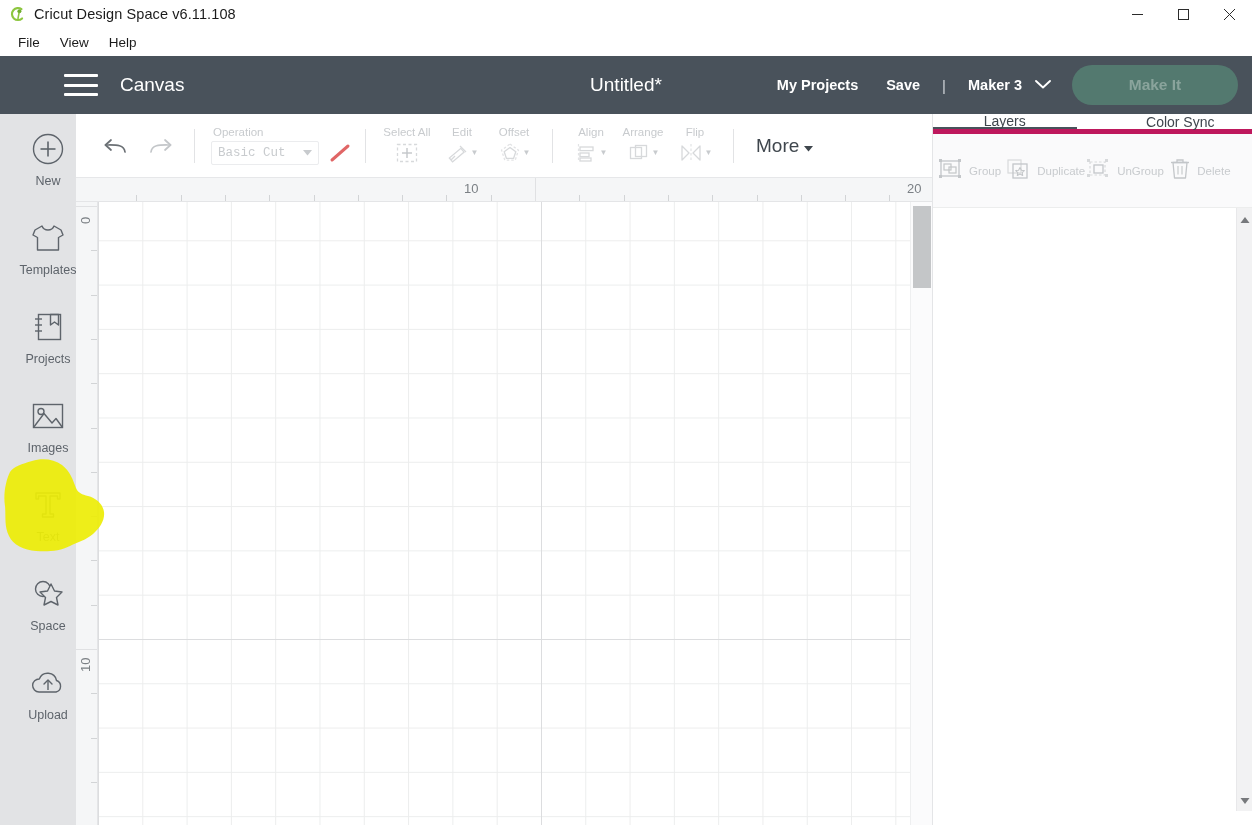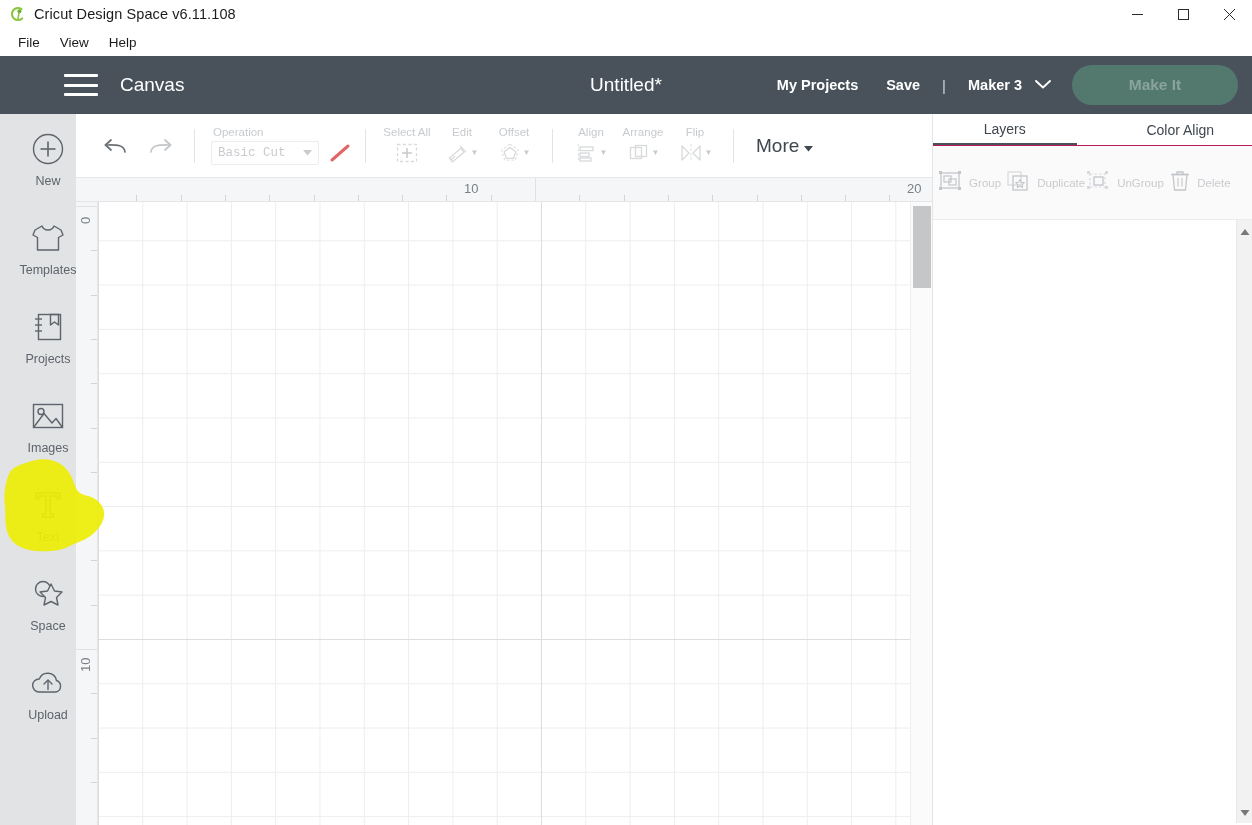--- a/index.html
+++ b/index.html
@@ -121,21 +121,21 @@
     background-position: 0px -6px;
   }
   .vscroll { position: absolute; right: 0; top: 24px; width: 22px; height: 623px;
              background: #fbfbfc; border-left: 1px solid #eeeff0; z-index: 6; }
   .vthumb { position: absolute; left: 2px; top: 4px; width: 18px; height: 82px;
             background: #c4c6c8; }
 
   
   .rpanel { position: absolute; left: 932px; top: 114px; width: 320px; height: 711px;
             background: #ffffff; border-left: 1px solid #e4e5e7; }
-  .rtabs { display: flex; height: 32px; border-bottom: 1px solid #be185d; gap: 32px; }
+  .rtabs { display: flex; height: 20px; border-bottom: 5px solid #be185d; gap: 32px; }
   .rtab { flex: 1; display: flex; align-items: center; justify-content: center;
           font-size: 14px; color: #3f464d; }
   .rtab.active { border-bottom: 2px solid #49525b; }
   .ractions { display: flex; height: 74px; background: #fafafb;
               border-bottom: 1px solid #eceded; padding-right: 16px; }
   .raction { flex: 1; display: flex; align-items: center;
              justify-content: center; gap: 6px; }
   .raction .lab { font-size: 11.5px; color: #c8cbce; }
   .rbody { height: 603px; position: relative; background: #ffffff; }
   .rscroll { position: absolute; right: 0; top: 0; width: 16px; height: 603px;
@@ -462,21 +462,21 @@
     </div>
 
   <div class="vscroll">
     <div class="vthumb"></div>
   </div>
 </div>
 
 <div class="rpanel">
   <div class="rtabs">
     <div class="rtab active">Layers</div>
-    <div class="rtab">Color Align</div>
+    <div class="rtab">Color Sync</div>
   </div>
 
   <div class="ractions">
     <div class="raction">
       <span>
         <svg width="26" height="24" viewBox="0 0 26 24">
           <rect x="4" y="4" width="18" height="15" fill="none" stroke="#c3c6c9" stroke-width="1.3"></rect>
           <rect x="7" y="7" width="7" height="6" fill="none" stroke="#c3c6c9" stroke-width="1.2"></rect>
           <rect x="12" y="10" width="7" height="6" fill="none" stroke="#c3c6c9" stroke-width="1.2"></rect>
           <rect x="2" y="2" width="3" height="3" fill="#c3c6c9"></rect>

